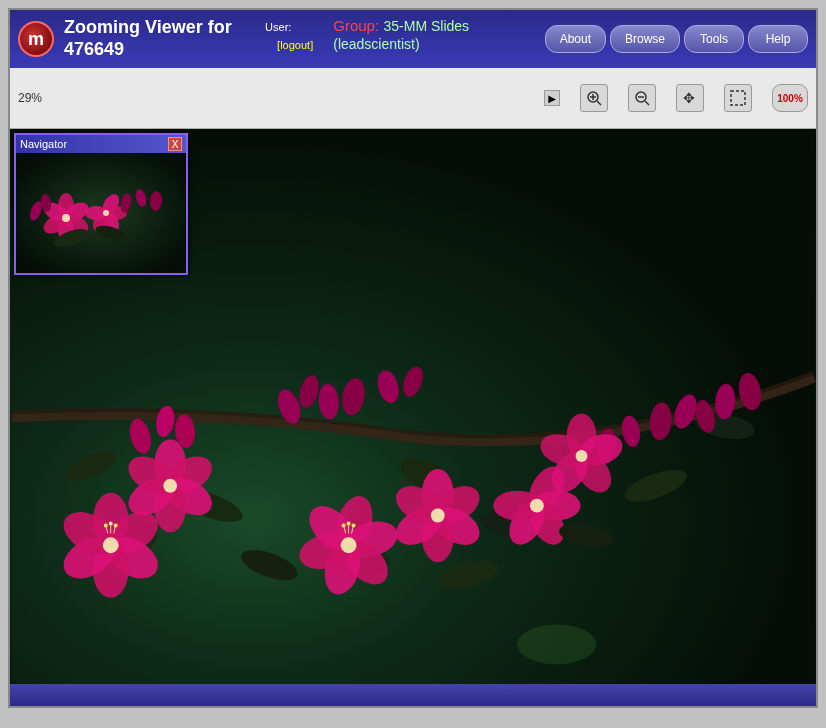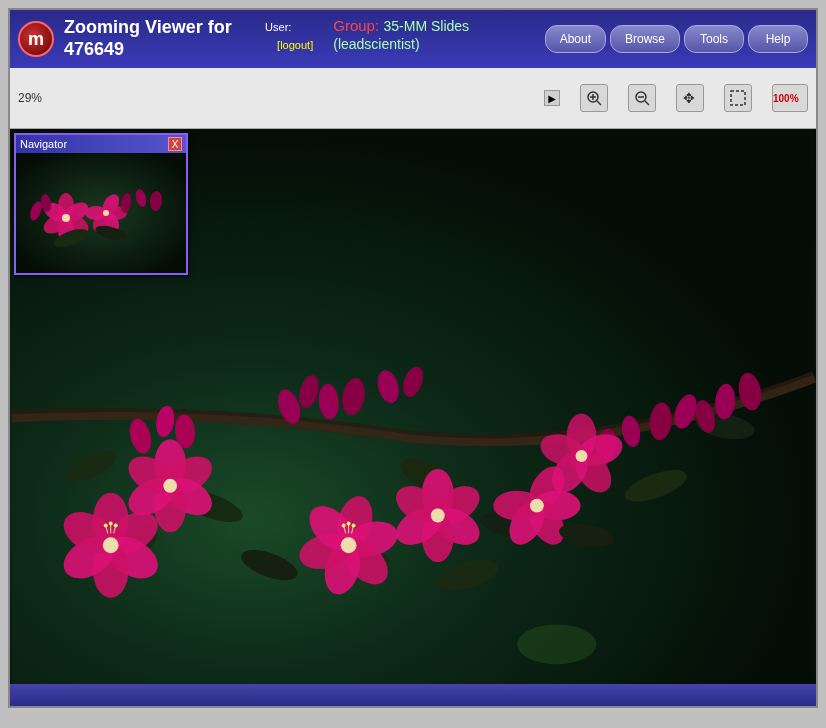--- a/index.html
+++ b/index.html
@@ -155,28 +155,28 @@
       cursor: pointer;
       font-size: 14px;
       color: #333;
     }
 
     #zoom-100-btn {
       width: 36px;
       height: 28px;
       background: #d8d8d8;
       border: 1px solid #999;
-      border-radius: 3px;
+      border-radius: 9px;
       font-size: 10px;
       font-weight: bold;
       color: #cc0000;
       cursor: pointer;
       display: flex;
       align-items: center;
-      justify-content: flex-start;
+      justify-content: center;
     }
 
     
     #main-content {
       flex: 1;
       position: relative;
       background: #1a3a2a;
       overflow: hidden;
     }
 

